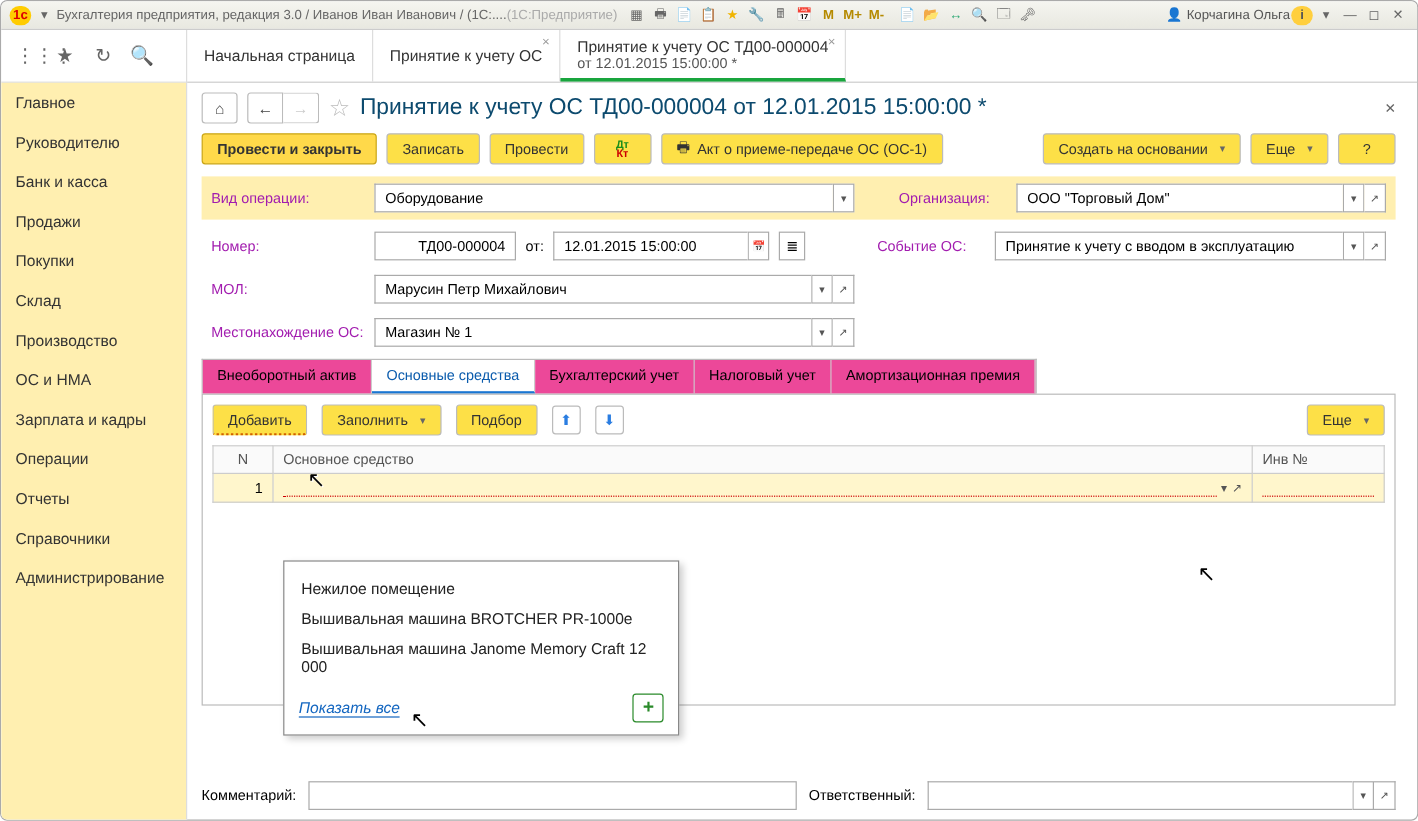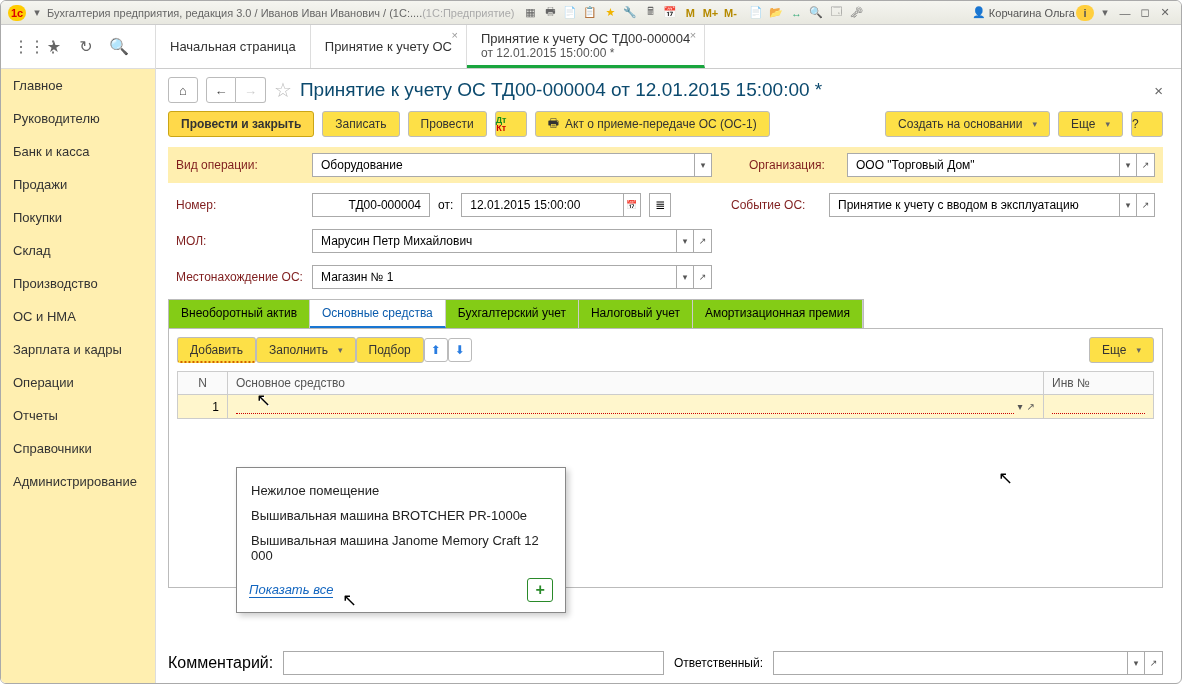--- a/index.html
+++ b/index.html
@@ -44,42 +44,42 @@
   .star{ font-size:20px; color:#bbb; }
   .title{ font-size:19px; font-weight:400; color:#0c4a6e;text-align:right; }
   .close-x{ margin-left:auto; font-size:15px; color:#666; }
 
   
   .toolbar{ display:flex; align-items:center; gap:8px; margin-bottom:10px; flex-wrap:wrap; }
   .btn{ height:26px; padding:0 12px; border:1px solid #bbb; border-radius:3px; background:#fde047; font-size:12px; color:#333; display:inline-flex; align-items:center; gap:6px; }
   .btn.primary{ background:#ffd94a; border-color:#caa516; font-weight:bold; }
   .btn.dd::after{ content:"▾"; font-size:9px; margin-left:4px; color:#666; }
   .tbspacer{flex:1;}
-  .btn.sq{ width:32px; padding:0; }
+  .btn.sq{ width:48px; padding:0; justify-content:center; }
   .dtkt{ font-size:9px; line-height:8px; font-weight:bold; }
   .dtkt .d{color:#1a8d1a;} .dtkt .k{color:#c00;}
 
   
   .frow{ display:flex; align-items:center; gap:8px; margin-bottom:8px; background:#ffefb0; padding:6px 8px; }
   .frow.nobg{ background:transparent; padding:2px 8px; }
-  .flabel{ width:128px; font-size:12px; color:#7f1d1d; }
+  .flabel{ width:128px; font-size:12px; color:#a21caf; }
   .inp{ height:24px; border:1px solid #aaa; background:#fff; font-size:12px; padding:0 6px; display:flex; align-items:center; position:relative; }
   .inp input{ border:none; outline:none; font-size:12px; width:100%; background:transparent; }
   .sel{ display:flex; align-items:stretch; }
   .sel .inp{ border-right:none; }
   .sel .handle{ width:18px; border:1px solid #aaa; background:#fff; display:flex; align-items:center; justify-content:center; font-size:9px; color:#555; }
   .sel .handle + .handle{ border-left:none; }
 
   
   .itabs{ display:flex; border:1px solid #bbb; border-bottom:none; width:max-content; }
-  .itab{ padding:6px 12px; font-size:12px; border-right:1px solid #ccc; background:#84cc16; cursor:pointer; }
+  .itab{ padding:6px 12px; font-size:12px; border-right:1px solid #ccc; background:#ec4899; cursor:pointer; }
   .itab.active{ background:#fff; border-bottom:2px solid #1976d2; color:#0b5cad; }
   .tabpanel{ border:1px solid #bbb; padding:8px; min-height:260px; position:relative; }
 
-  .panel-toolbar{ display:flex; align-items:center; gap:0; }
+  .panel-toolbar{ display:flex; align-items:center; gap:12px; }
   .arrowbtn{ width:24px; height:24px; border:1px solid #bbb; border-radius:3px; display:inline-flex; align-items:center; justify-content:center; font-size:12px; }
 
   
   table.grid{ border-collapse:collapse; width:100%; margin-top:8px; table-layout:fixed; }
   table.grid th{ border:1px solid #ccc; font-size:12px; font-weight:normal; text-align:left; padding:4px 8px; background:#fafafa; color:#555; }
   table.grid td{ border:1px solid #ccc; font-size:12px; padding:4px 8px; height:24px; }
   .active-row td{ background:#fff6cc; }
   .dotted{ border-bottom:1px dotted #c00; display:block; height:14px; }
 
   
@@ -314,21 +314,21 @@
               </td>
               <td>
                   <span class="dotted"></span>
                 </td>
             </tr>
           </tbody>
         </table>
       </div>
 
       <div class="bottom">
-        <span style="font-size:16px">Комментарий:</span>
+        <span style="font-size:12px">Комментарий:</span>
         <span class="inp" style="flex:1">
             <input style="">
           </span>
         <span style="font-size:12px">Ответственный:</span>
         <span class="sel" style="width:390px">
           <span class="inp" style="flex:1">
               <input style="">
             </span>
           <span class="handle">▾</span>
           <span class="handle">↗</span>

